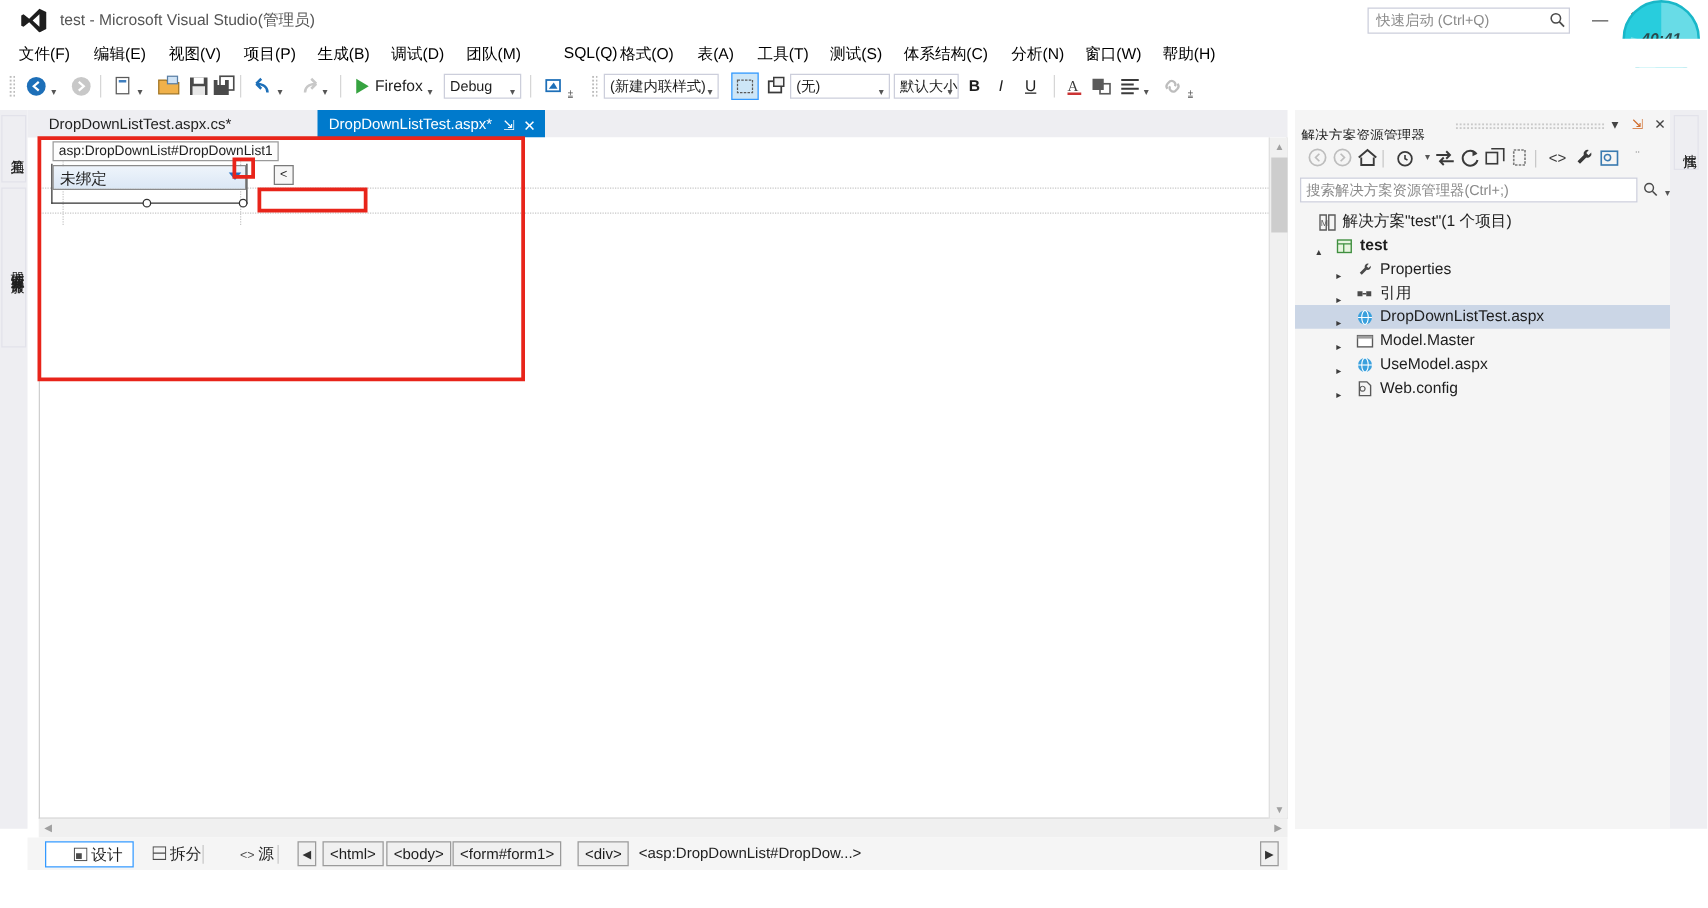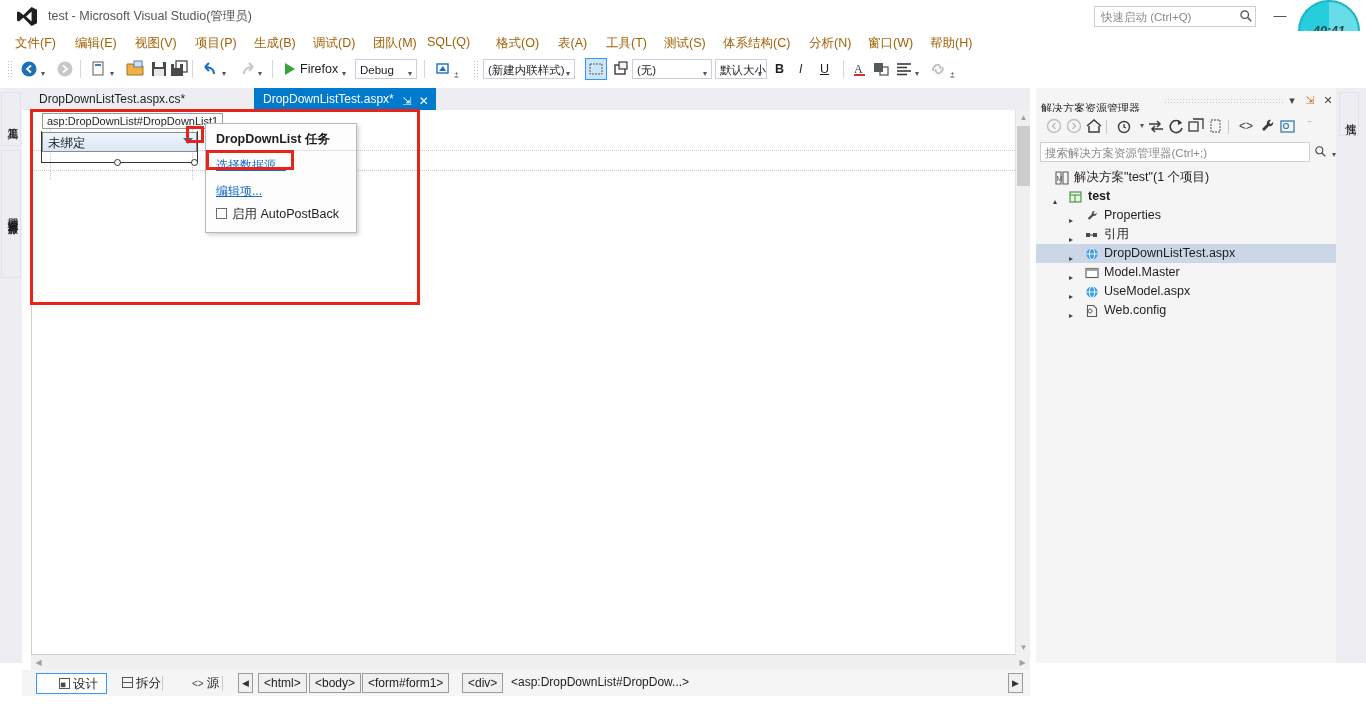--- a/index.html
+++ b/index.html
@@ -31,21 +31,21 @@
     background:#28cddd; border:2px solid #19b7c8; overflow:hidden;
   }
   .rec-overlay .seg { position:absolute; background:rgba(255,255,255,0.30); }
   .rec-overlay .s1 { left:29px; top:0; width:32px; height:29px; }
   .rec-overlay .s2 { left:0; top:31px; width:26px; height:28px; transform:rotate(18deg); }
   .rec-time { position:absolute; left:0; top:22px; width:100%; text-align:center;
               font-style:italic; font-size:12.5px; color:#2b4a4e; font-weight:bold; }
 
   
   .menubar { position:absolute; left:0; top:31px; width:1366px; height:23px; background:#ffffff; }
-  .menu-item { position:absolute; top:2px; height:19px; padding:2px 7px 0 7px; font-size:12.5px; color:#a16207; white-space:nowrap; }
+  .menu-item { position:absolute; top:2px; height:19px; padding:2px 7px 0 7px; font-size:12.5px; color:#000000; white-space:nowrap; }
 
   
   .toolbar { position:absolute; left:0; top:54px; width:1366px; height:30px; background:#ffffff; }
   .tb-sep { position:absolute; top:6px; width:1px; height:18px; background:#d6d6d6; }
   .tb-grip { position:absolute; top:6px; width:5px; height:18px;
     background-image:radial-gradient(#bcbcbc 40%, transparent 41%);
     background-size:3px 3px; }
   .tb-btn { position:absolute; top:4px; height:22px; line-height:22px; font-size:12.5px; color:#1e1e1e; }
   .tb-caret { font-size:8px; color:#555; }
   .combo {
@@ -184,21 +184,21 @@
   </div>
 
   <div class="menubar">
     <div class="menu-item" style="left:8px">文件(F)</div>
     <div class="menu-item" style="left:68px">编辑(E)</div>
     <div class="menu-item" style="left:128px">视图(V)</div>
     <div class="menu-item" style="left:188px">项目(P)</div>
     <div class="menu-item" style="left:247px">生成(B)</div>
     <div class="menu-item" style="left:306px">调试(D)</div>
     <div class="menu-item" style="left:366px">团队(M)</div>
-    <div class="menu-item" style="left:420px">SQL(Q)</div>
+    <div class="menu-item" style="left:444px">SQL(Q)</div>
     <div class="menu-item" style="left:489px">格式(O)</div>
     <div class="menu-item" style="left:551px">表(A)</div>
     <div class="menu-item" style="left:599px">工具(T)</div>
     <div class="menu-item" style="left:657px">测试(S)</div>
     <div class="menu-item" style="left:716px">体系结构(C)</div>
     <div class="menu-item" style="left:802px">分析(N)</div>
     <div class="menu-item" style="left:861px">窗口(W)</div>
     <div class="menu-item" style="left:923px">帮助(H)</div>
   </div>
 
@@ -340,29 +340,20 @@
     <div class="handle" style="left:159px;top:49px"></div>
 
     <div class="ddl-box">
       <span>未绑定</span>
       <span class="ddl-arrow"></span>
     </div>
 
     <div class="smart-btn">&lt;</div>
   </div>
 
-  <div class="smartpanel">
-    <div class="sp-title">DropDownList 任务</div>
-    <div class="sp-divider"></div>
-    <div class="sp-link" style="top:33px">选择数据源...</div>
-    <div class="sp-link" style="top:59px">编辑项...</div>
-    <div class="sp-check">
-      <span class="bx"></span><span>启用 AutoPostBack</span>
-    </div>
-  </div>
 
   <div class="annot" style="left:30px;top:109px;width:390px;height:196px"></div>
   <div class="annot" style="left:186px;top:126px;width:18px;height:17px"></div>
   <div class="annot" style="left:206px;top:150px;width:88px;height:20px"></div>
 
   <div class="vscroll">
     <div class="arrow" style="top:0">▲</div>
     <div class="thumb"></div>
     <div class="arrow" style="bottom:0">▼</div>
   </div>

